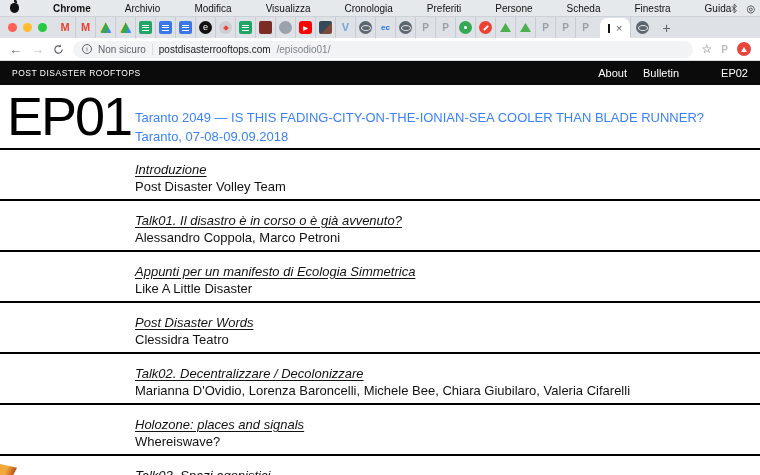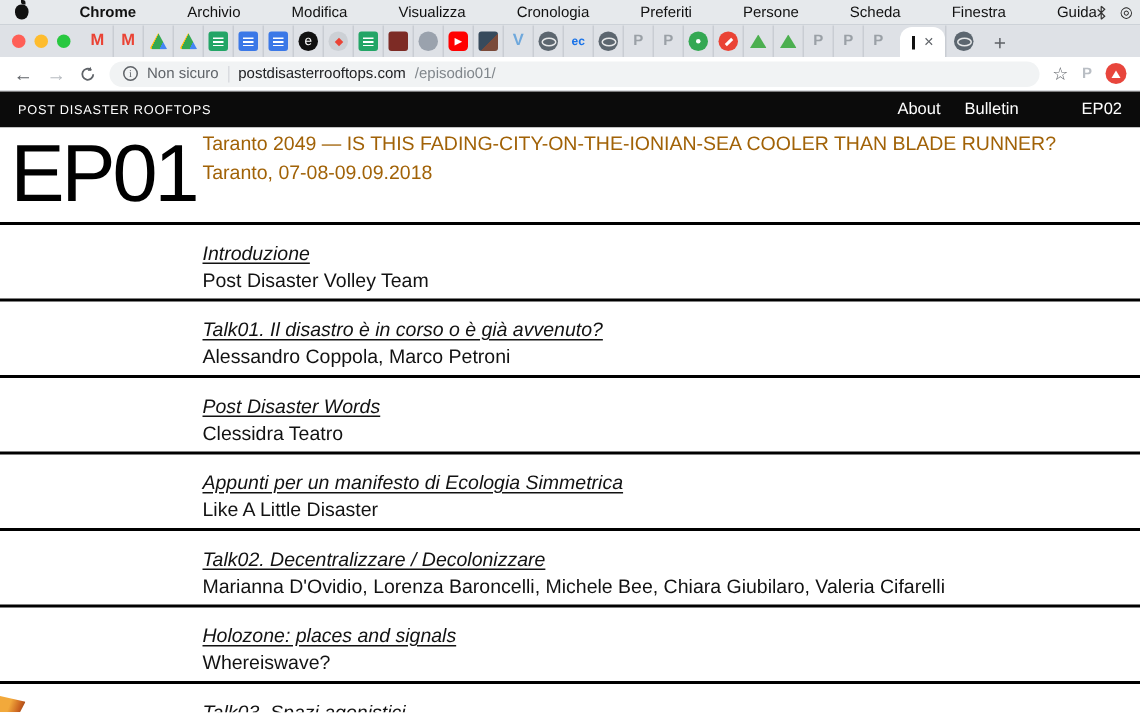--- a/index.html
+++ b/index.html
@@ -80,21 +80,21 @@
   .avatar::after { content:""; width:0; height:0; border-left:3px solid transparent; border-right:3px solid transparent; border-bottom:5px solid #fff; }
 
   
   .site-header { height:24px; background:var(--header_bg,#0b0b0b); display:flex; align-items:center; padding:0 12px; color:#fff; }
   .brand { font-size:8.5px; font-weight:normal; letter-spacing:.5px; }
   .site-nav { margin-left:auto; display:flex; align-items:center; gap:16px; font-size:11px; }
   .site-nav .nav-ep { margin-left:26px; }
 
   .hero { position:relative; height:63px; background:#fff; }
   .ep-big { position:absolute; left:7px; top:4px; font-size:54px; line-height:1; letter-spacing:-2px; color:#000; }
-  .hero-text { position:absolute; left:135px; top:1px; font-size:13px; line-height:19px; color:#a16207; }
+  .hero-text { position:absolute; left:135px; top:23px; font-size:13px; line-height:19px; color:#3b82f6; }
 
   .program { }
   .row { height:51px; border-top:2px solid var(--divider,#000); padding:10px 10px 0 135px; overflow:hidden; }
   .row-title { font-size:13px; font-style:italic; text-decoration:underline; text-underline-offset:2px; color:#121212; line-height:16px; display:inline-block; }
   .row-people { font-size:13px; color:#121212; line-height:17px; }
 
   .img-fragment { position:absolute; left:0; top:464px; width:17px; height:11px;
                   background:linear-gradient(110deg,#f2a93b 40%,#c9611f 75%,#8a3c14); clip-path:polygon(0 0,100% 35%,78% 100%,0 100%); }
 </style>
 </head>
@@ -271,28 +271,28 @@
   <div class="program">
       <div class="row">
         <div><span class="row-title">Introduzione</span></div>
         <div class="row-people">Post Disaster Volley Team</div>
       </div>
       <div class="row">
         <div><span class="row-title">Talk01. Il disastro è in corso o è già avvenuto?</span></div>
         <div class="row-people">Alessandro Coppola, Marco Petroni</div>
       </div>
       <div class="row">
+        <div><span class="row-title">Appunti per un manifesto di Ecologia Simmetrica</span></div>
+        <div class="row-people">Like A Little Disaster</div>
+      </div>
+      <div class="row">
         <div><span class="row-title">Post Disaster Words</span></div>
         <div class="row-people">Clessidra Teatro</div>
       </div>
       <div class="row">
-        <div><span class="row-title">Appunti per un manifesto di Ecologia Simmetrica</span></div>
-        <div class="row-people">Like A Little Disaster</div>
-      </div>
-      <div class="row">
         <div><span class="row-title">Talk02. Decentralizzare / Decolonizzare</span></div>
         <div class="row-people">Marianna D'Ovidio, Lorenza Baroncelli, Michele Bee, Chiara Giubilaro, Valeria Cifarelli</div>
       </div>
       <div class="row">
         <div><span class="row-title">Holozone: places and signals</span></div>
         <div class="row-people">Whereiswave?</div>
       </div>
       <div class="row">
         <div><span class="row-title">Talk03. Spazi agonistici</span></div>
       </div>

